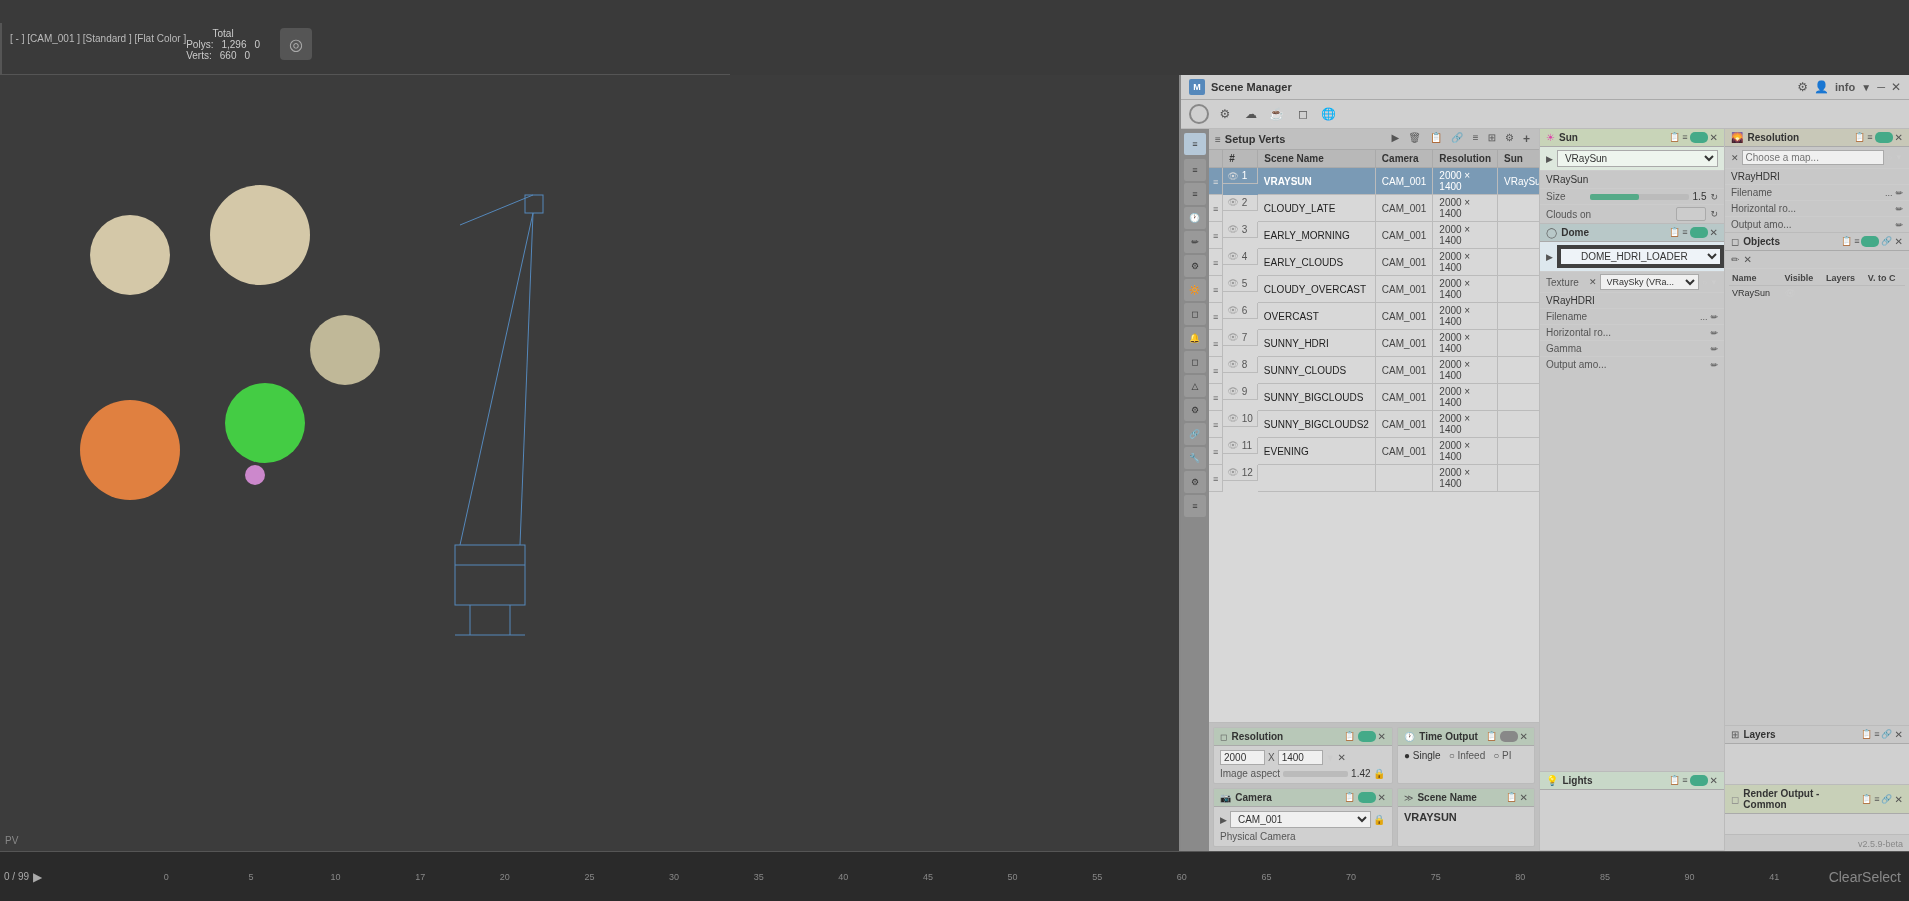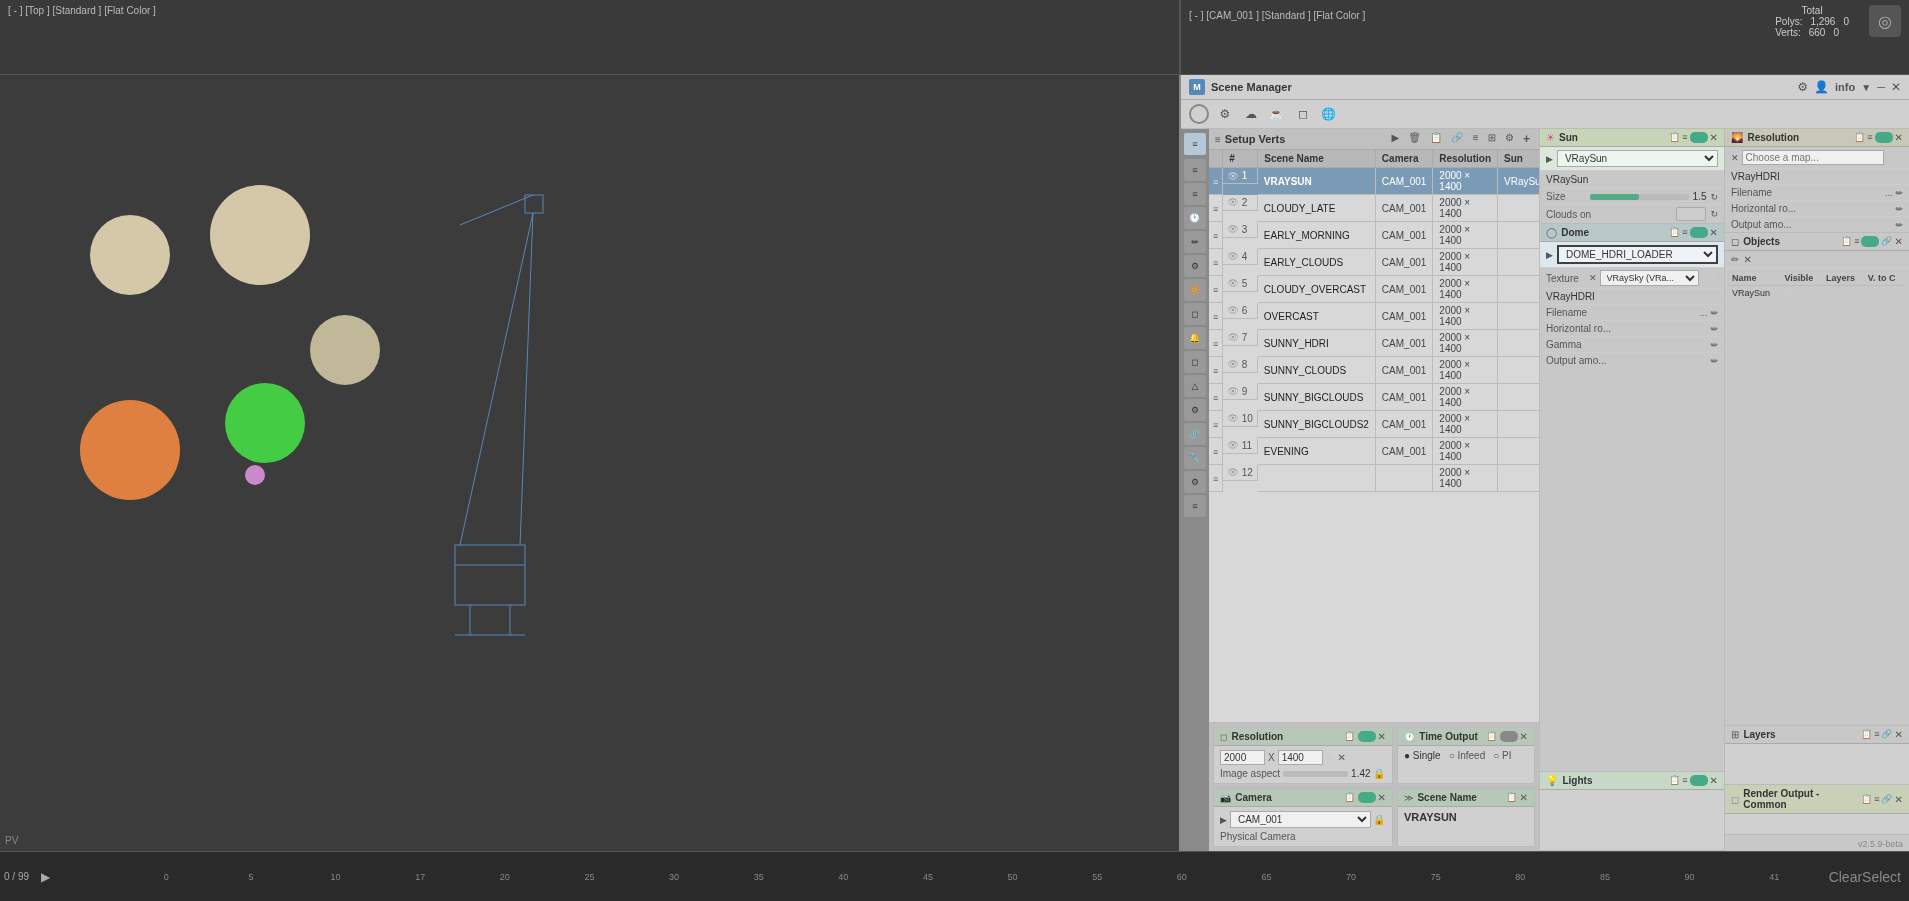--- a/index.html
+++ b/index.html
@@ -14,28 +14,22 @@
     
     .viewport-top { height: 20px; background: #3a3a3a; display: flex; align-items: center; padding: 0 8px; gap: 8px; }
   </style>
 </head>
 <body>
 
 <div class="main-container">
 
   <div style="display:flex; height:75px; background:#3a3a3a;">
 
-    <div style="flex:1; display:flex; flex-direction:column; border-bottom:1px solid #555;">
-      <div class="viewport-top">
-        <span style="color:#bbb; font-size:10px;">[ - ] [Top ] [Standard ] [Flat Color ]</span>
-      </div>
-      <div style="flex:1;"></div>
-    </div>
-
-    <div style="width:730px; display:flex; flex-direction:column; background:#3a3a3a; border-bottom:1px solid #555; border-left:2px solid #555;">
+
+    <div style="width:730px; display:flex; background:#3a3a3a; border-bottom:1px solid #555; border-left:2px solid #555;margin-top:23px;">
       <div style="display:flex; align-items:flex-start; padding:5px 8px;">
         <div style="flex:1;">
           <div class="viewport-top" style="padding:0; background:transparent;">
             <span style="color:#bbb; font-size:10px;">[ - ] [CAM_001 ] [Standard ] [Flat Color ]</span>
           </div>
         </div>
         <div style="display:flex; align-items:flex-start; gap:20px;">
           <div>
             <div style="color:#ccc; font-size:10px; text-align:center;">Total</div>
             <div style="display:flex; gap:8px; color:#ccc; font-size:10px;">
@@ -421,21 +415,21 @@
               <div style="display:flex; gap:2px;">
                 <span style="font-size:9px; cursor:pointer; color:#555;">📋</span>
                 <span style="font-size:9px; cursor:pointer; color:#555;">≡</span>
                 <span style="width:18px; height:11px; background:#4a8; border-radius:5px; display:inline-block; cursor:pointer;"></span>
                 <span style="font-size:10px; cursor:pointer; color:#555;">✕</span>
               </div>
             </div>
 
             <div style="background:#dde8ee; padding:3px 6px; display:flex; align-items:center; gap:4px; border-bottom:1px solid #ccc;">
               <span style="font-size:9px; color:#555;">▶</span>
-              <select style="background:#eef3f8; border:2px solid #404040; font-size:10px; color:#333; flex:1; padding:1px 3px;">
+              <select style="background:#eef3f8; border:4px solid #404040; font-size:10px; color:#333; flex:1; padding:1px 16px;">
                 <option>DOME_HDRI_LOADER</option>
               </select>
             </div>
 
             <div style="padding:2px 6px; display:flex; align-items:center; gap:3px; font-size:10px; border-bottom:1px solid #ccc;">
               <span style="color:#555; min-width:40px;">Texture</span>
               <span style="font-size:9px; color:#555;">✕</span>
               <select style="background:#f0f0f0; border:1px solid #aaa; font-size:9px; color:#333; flex:1; padding:1px 2px;">
                 <option>VRaySky (VRa...</option>
               </select>
@@ -602,21 +596,21 @@
 
           <div style="text-align:right; padding:2px 6px; background:#c8c8c8;">
             <span style="font-size:9px; color:#888;">v2.5.9-beta</span>
           </div>
         </div>
       </div>
     </div>
   </div>
 
   <div style="height:50px; background:#2a2a2a; border-top:1px solid #555; display:flex; align-items:center; overflow:hidden;">
-    <div style="display:flex; align-items:center; padding:0 4px; gap:12px; min-width:120px;">
+    <div style="display:flex; align-items:center; padding:0 4px; gap:4px; min-width:120px;">
       <span style="color:#aaa; font-size:10px; white-space:nowrap;">0 / 99</span>
       <span style="color:#aaa; font-size:12px; cursor:pointer;">▶</span>
     </div>
     <div style="flex:1; display:flex; align-items:center; padding:0 4px; overflow:hidden;">
       <div id="timeline-nums" style="display:flex; width:100%; justify-content:space-between;">
           <span style="color: rgb(136, 136, 136); font-size: 9px; flex: 1 1 0%; text-align: center;">0</span>
           <span style="color: rgb(136, 136, 136); font-size: 9px; flex: 1 1 0%; text-align: center;">5</span>
           <span style="color: rgb(136, 136, 136); font-size: 9px; flex: 1 1 0%; text-align: center;">10</span>
           <span style="color: rgb(136, 136, 136); font-size: 9px; flex: 1 1 0%; text-align: center;">17</span>
           <span style="color: rgb(136, 136, 136); font-size: 9px; flex: 1 1 0%; text-align: center;">20</span>

